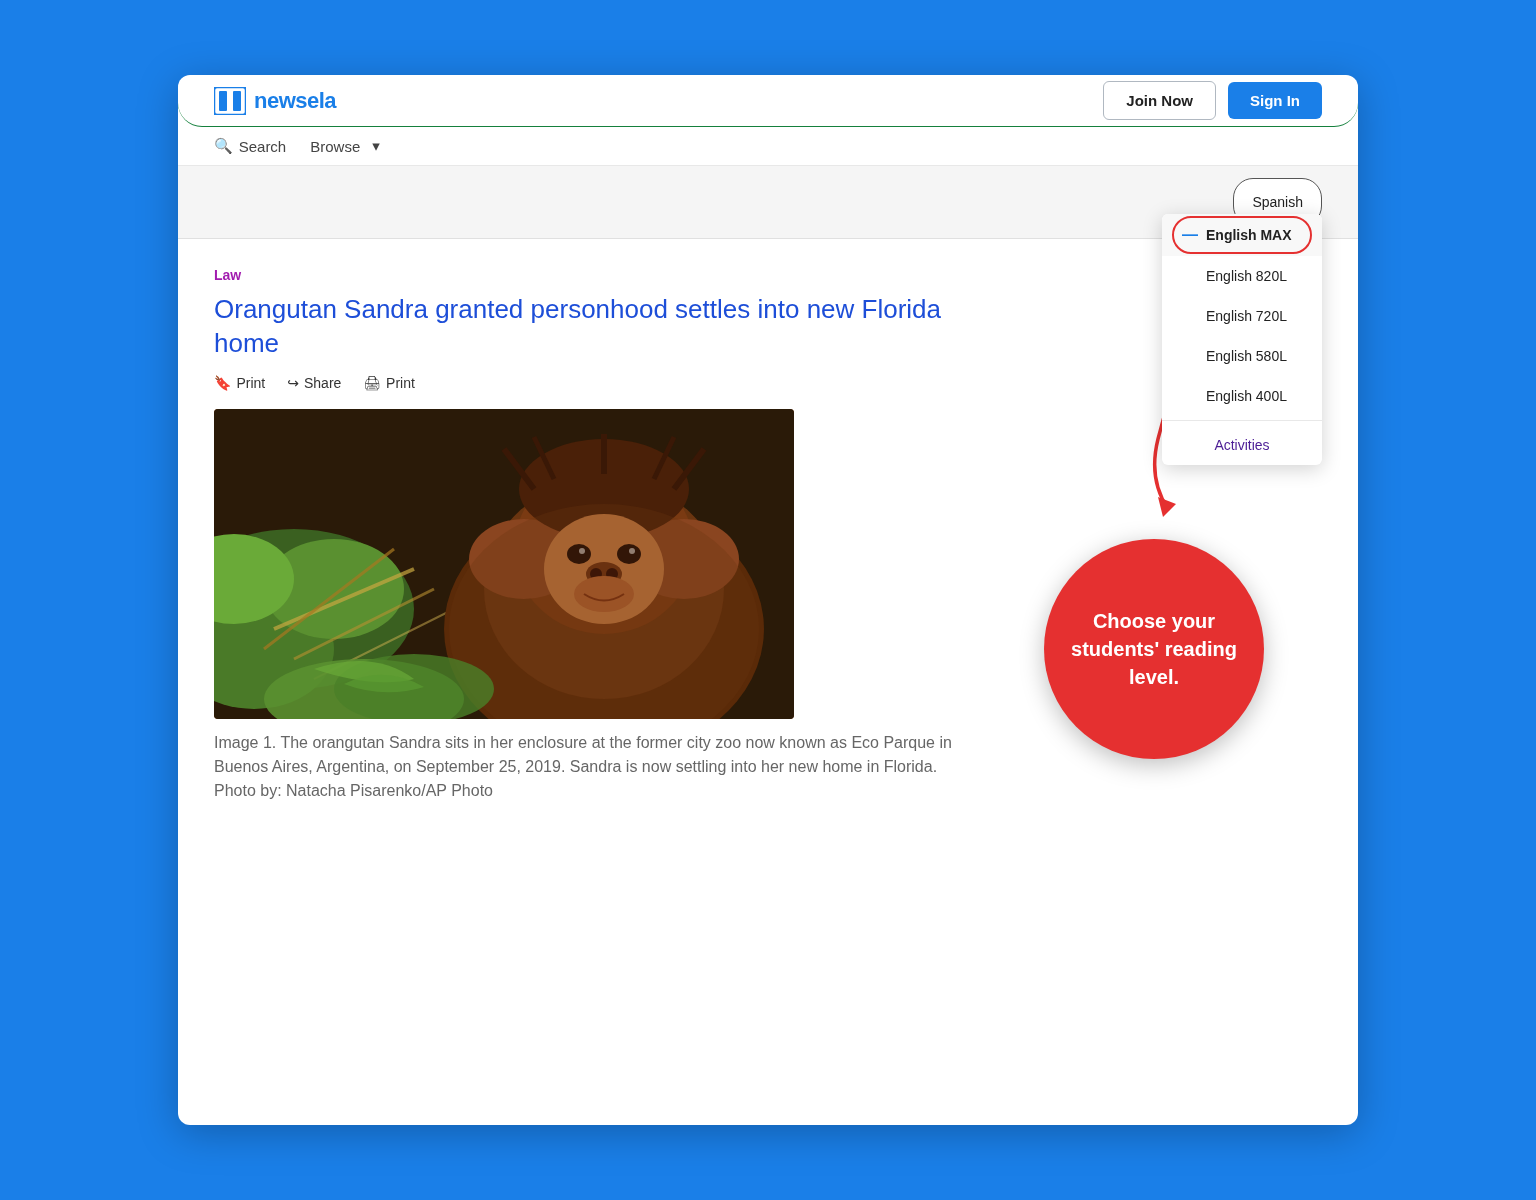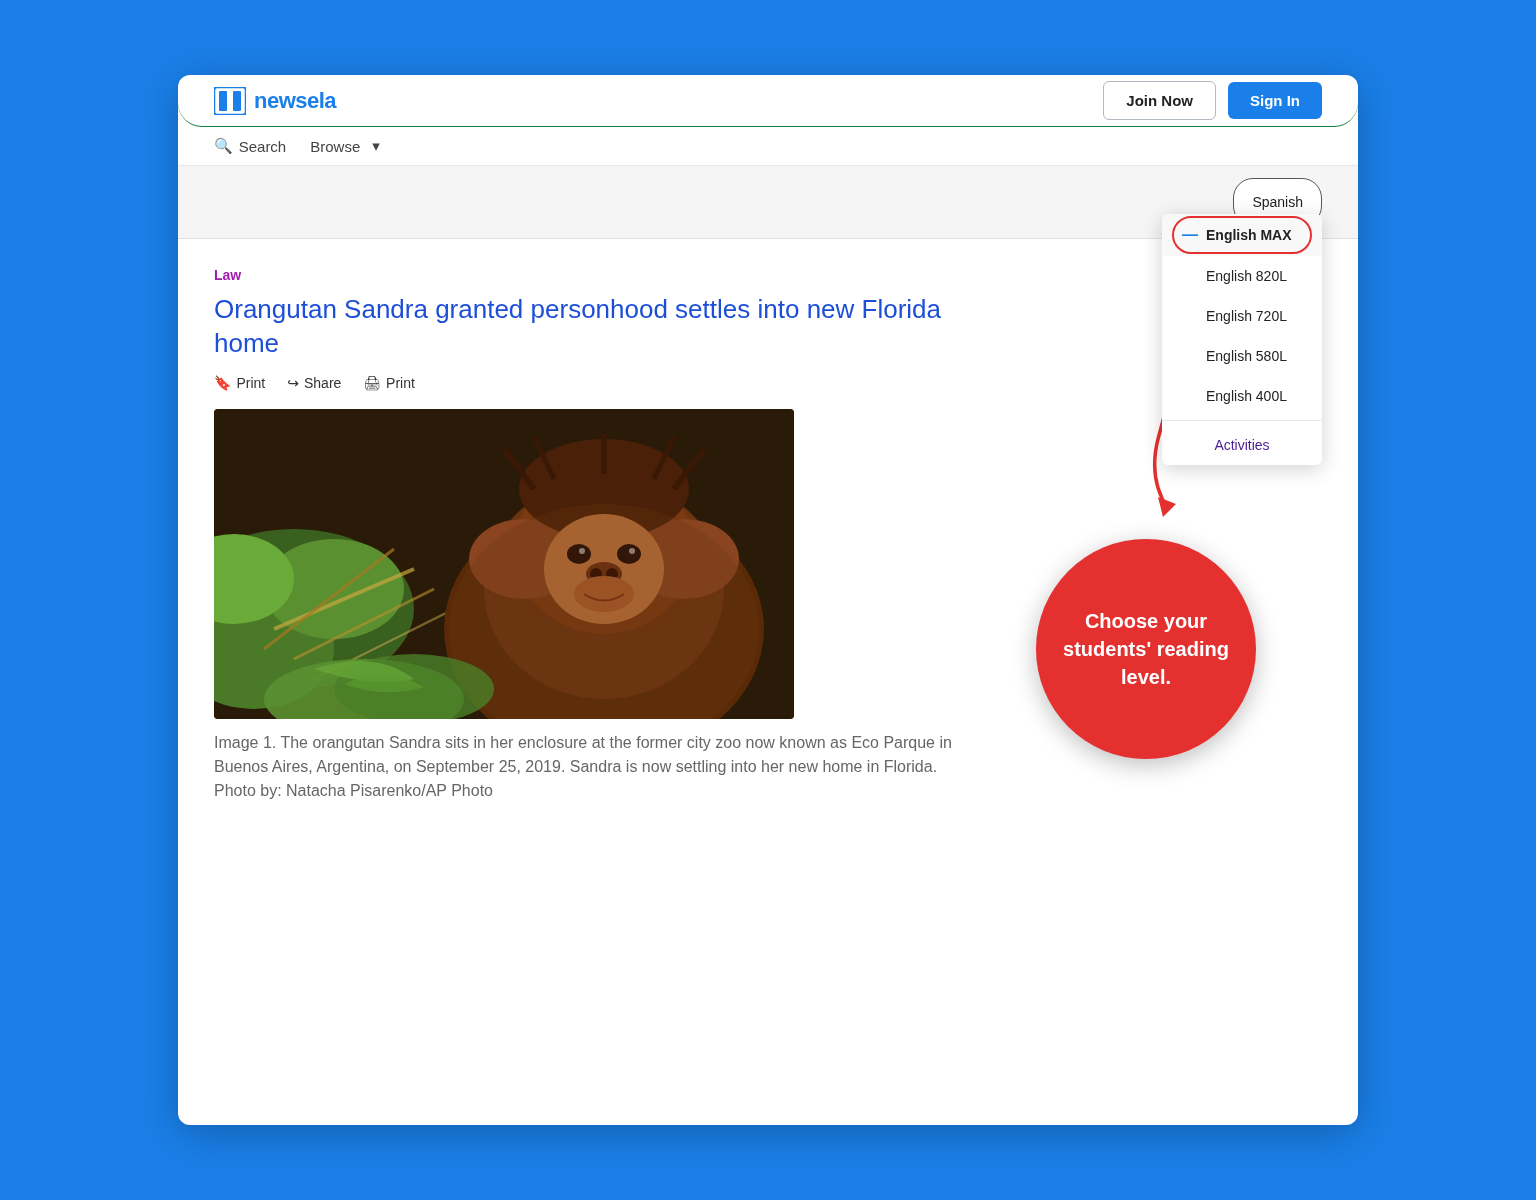--- a/index.html
+++ b/index.html
@@ -242,21 +242,21 @@
       left: 0;
       width: 100%;
       height: 320px;
       pointer-events: none;
       z-index: 5;
     }
     
     .red-circle-callout {
       position: absolute;
       bottom: 80px;
-      right: 22px;
+      right: 14px;
       width: 220px;
       height: 220px;
       background: #e53030;
       border-radius: 50%;
       display: flex;
       align-items: center;
       justify-content: center;
       text-align: center;
       padding: 20px;
       box-shadow: 0 6px 24px rgba(0,0,0,0.25);

